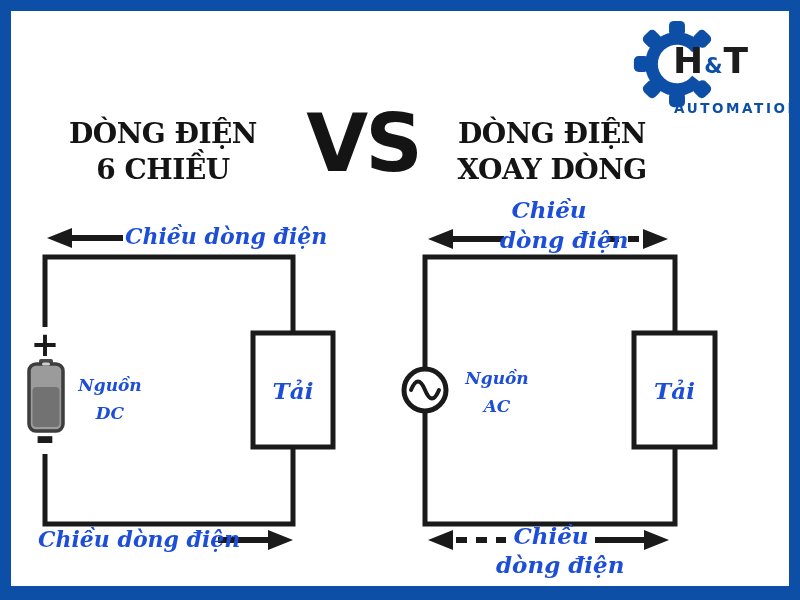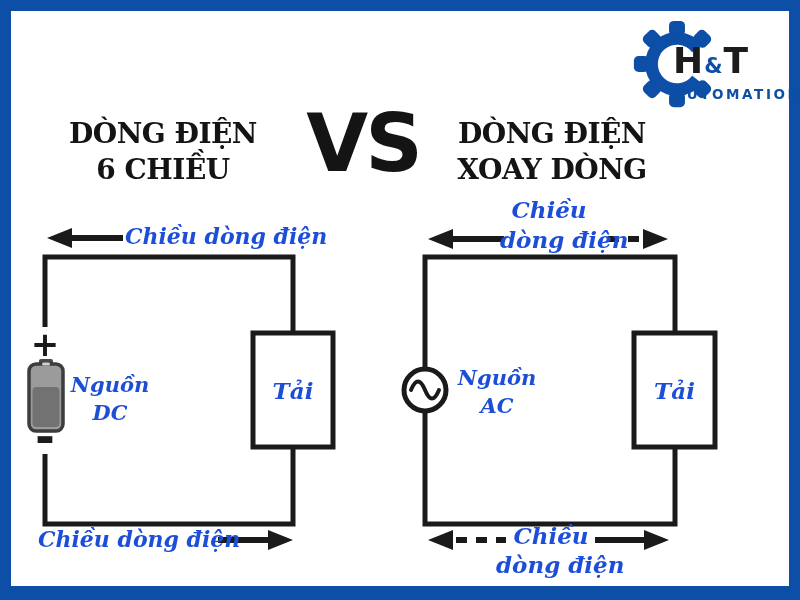--- a/index.html
+++ b/index.html
@@ -25,37 +25,37 @@
     font-size:80px;line-height:88px;letter-spacing:-3px;color:#141414;
   }
   
   .lbl{
     position:absolute;font-weight:bold;font-style:italic;
     text-align:center;color:#1d4ed8;white-space:nowrap;
   }
   .lbl .ln{display:block;}
   .sz23{font-size:23px;line-height:28px;}
   .sz22{font-size:22px;line-height:26px;}
-  .sz25{font-size:21px;line-height:28px;}
+  .sz25{font-size:17px;line-height:28px;}
   .polarity{
     position:absolute;text-align:center;font-style:normal;
     font-family:"DejaVu Sans","Liberation Sans",sans-serif;
     font-weight:bold;color:#1b1b1b;
   }
   
   .logo{position:absolute;left:628px;top:14px;width:168px;height:96px;z-index:40;}
   .logo-gear{position:absolute;left:4px;top:4px;}
   .logo-text{
     position:absolute;left:45px;top:30px;display:flex;align-items:baseline;
     font-family:"DejaVu Sans","Liberation Sans",sans-serif;font-weight:bold;
   }
   .logo-h,.logo-t{font-size:36px;line-height:34px;color:#1c1c1c;}
   .logo-amp{font-size:21px;color:#0d4fa7;padding:0 1px;}
   .logo-sub{
-    position:absolute;left:46px;top:72px;
+    position:absolute;left:46px;top:86px;
     font-family:"DejaVu Sans","Liberation Sans",sans-serif;font-weight:bold;
     font-size:13.5px;letter-spacing:2.6px;color:#0d4fa7;white-space:nowrap;
   }
   svg{display:block;}
   .diagram-svg{position:absolute;left:0;top:0;z-index:10;}
   .txt{z-index:20;}
 </style>
 </head>
 <body>
 

